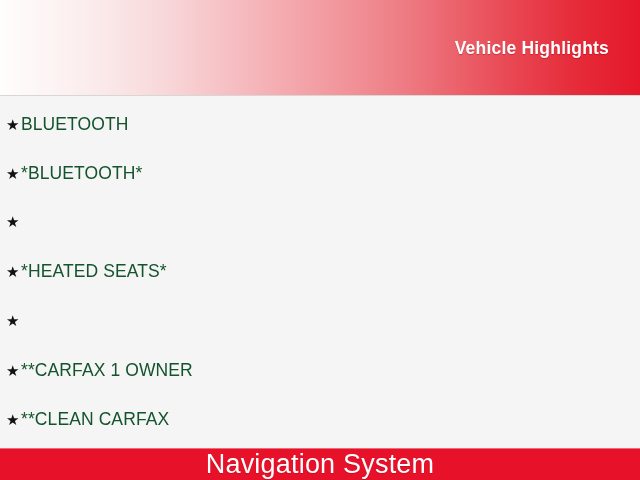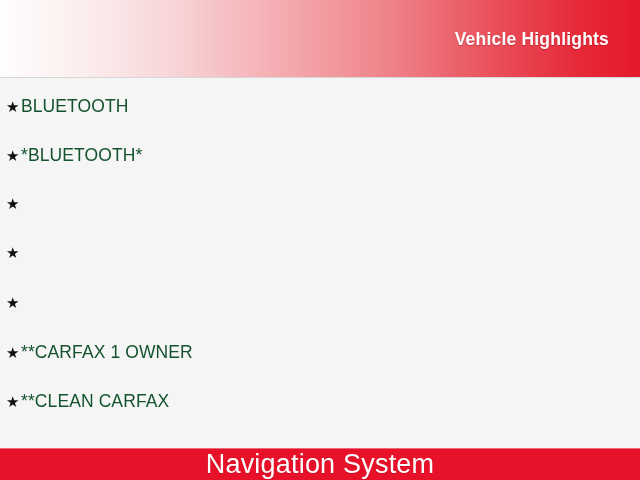--- a/index.html
+++ b/index.html
@@ -22,21 +22,21 @@
     height: 480px;
     background: #f5f5f5;
     display: flex;
     flex-direction: column;
   }
 
   
   .header {
     position: relative;
     flex: 0 0 auto;
-    height: 78px;
+    height: 96px;
     width: 100%;
     background: linear-gradient(
         to right,
         #fffdfd 0%,
         #fdf4f4 8%,
         #fbe9ea 16%,
         #f8d7d9 26%,
         #f6bfc3 36%,
         #f4a9ae 45%,
         #f1949a 54%,
@@ -142,20 +142,21 @@
       <span class="bullet-star">★</span>
       <span class="highlight-label">*BLUETOOTH*</span>
     </li>
 
     <li class="highlight-item" style="top:118px;">
       <span class="bullet-star">★</span>
     </li>
 
     <li class="highlight-item" style="top:167px;">
       <span class="bullet-star">★</span>
+      <span class="highlight-label">*HEATED SEATS*</span>
     </li>
 
     <li class="highlight-item" style="top:217px;">
       <span class="bullet-star">★</span>
     </li>
 
     <li class="highlight-item" style="top:266px;">
       <span class="bullet-star">★</span>
       <span class="highlight-label">**CARFAX 1 OWNER</span>
     </li>

